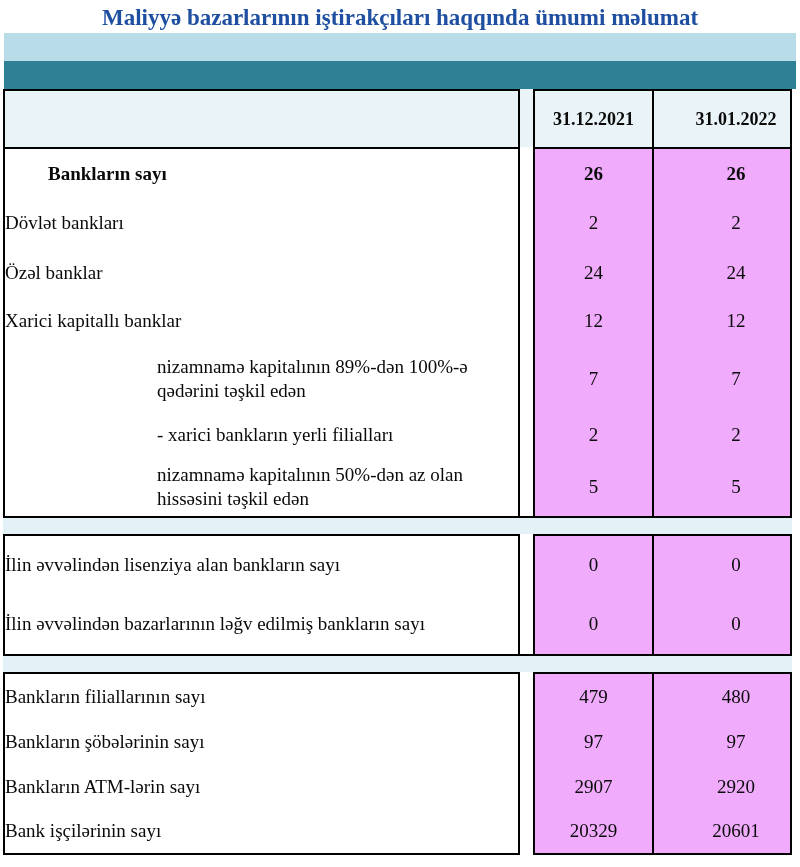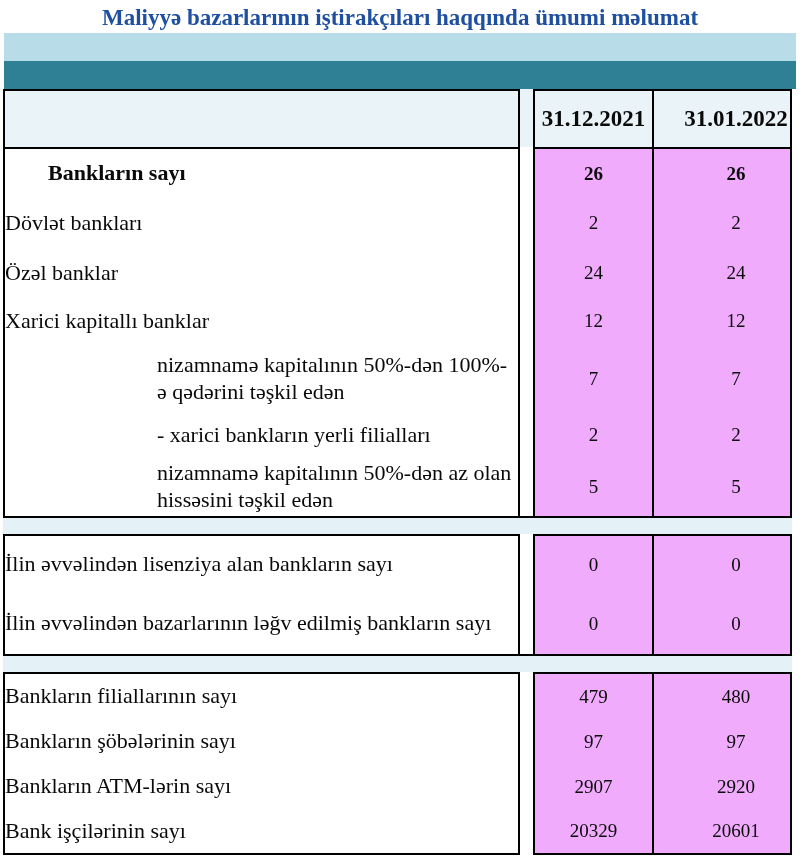--- a/index.html
+++ b/index.html
@@ -26,34 +26,34 @@
   }
   .spacer{ width:13px; background:#ffffff; }
   .vbox{
     width:259px; border:2px solid var(--border); background:#f0abfc;
     display:flex; flex-direction:column;
   }
   .hdr .lbox, .hdr .vbox{ background:var(--header_bg); }
   .hdr .spacer{ background:var(--header_bg); }
   .section{ margin-top:-2px; }
   .lcell{
-    display:flex; align-items:center; font-size:22px; line-height:1.22;
+    display:flex; align-items:center; font-size:19px; line-height:1.22;
     padding-right:6px;
   }
   .ind0{ padding-left:43px; }
   .ind1{ }
   .ind2{ padding-left:152px; }
   .vrow{ display:flex; }
   .vcell{
     display:flex; align-items:center; justify-content:center; font-size:19px;
   }
   .v1{ width:119px; border-right:2px solid var(--border); }
   .v2{ flex:1;margin-left:28px; }
   .bold{ font-weight:bold; }
-  .hdate{ font-size:23px; font-weight:bold; }
+  .hdate{ font-size:18px; font-weight:bold; }
   .sep{ display:flex; margin-top:-2px; }
   .sep-fill{
     height:20px; background:var(--separator_bg);
     border-top:2px solid var(--border); border-bottom:2px solid var(--border);
     width:789px;
   }
 </style>
 </head>
 <body>
 
@@ -73,21 +73,21 @@
       </div>
     </div>
   </div>
 
   <div class="trow section">
     <div class="lbox">
       <div class="lcell ind0 bold" style="height:49px">Bankların sayı</div>
       <div class="lcell ind1" style="height:50px">Dövlət bankları</div>
       <div class="lcell ind1" style="height:50px">Özəl banklar</div>
       <div class="lcell ind1" style="height:46px">Xarici kapitallı banklar</div>
-      <div class="lcell ind2" style="height:69px">nizamnamə kapitalının 50%-dən 100%-ə qədərini təşkil edən</div>
+      <div class="lcell ind2" style="height:69px">nizamnamə kapitalının 89%-dən 100%-ə qədərini təşkil edən</div>
       <div class="lcell ind2" style="height:44px">-  xarici bankların yerli filialları</div>
       <div class="lcell ind2" style="height:59px">nizamnamə kapitalının 50%-dən az olan hissəsini təşkil edən</div>
     </div>
     <div class="spacer"></div>
     <div class="vbox">
       <div class="vrow" style="height:49px">
         <div class="vcell v1 bold">26</div>
         <div class="vcell v2 bold">26</div>
       </div>
       <div class="vrow" style="height:50px">

